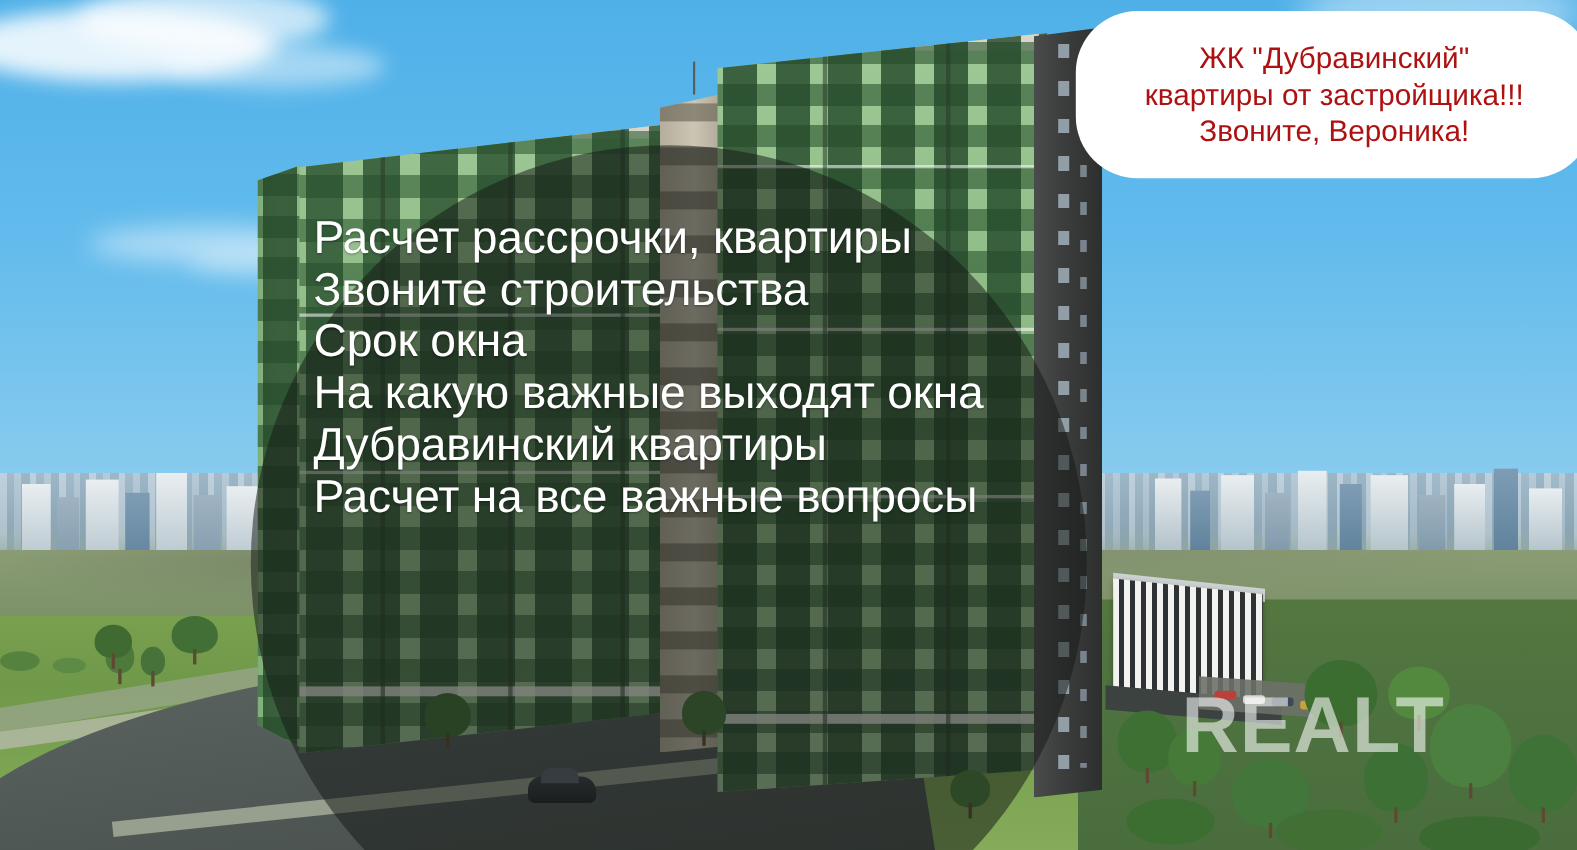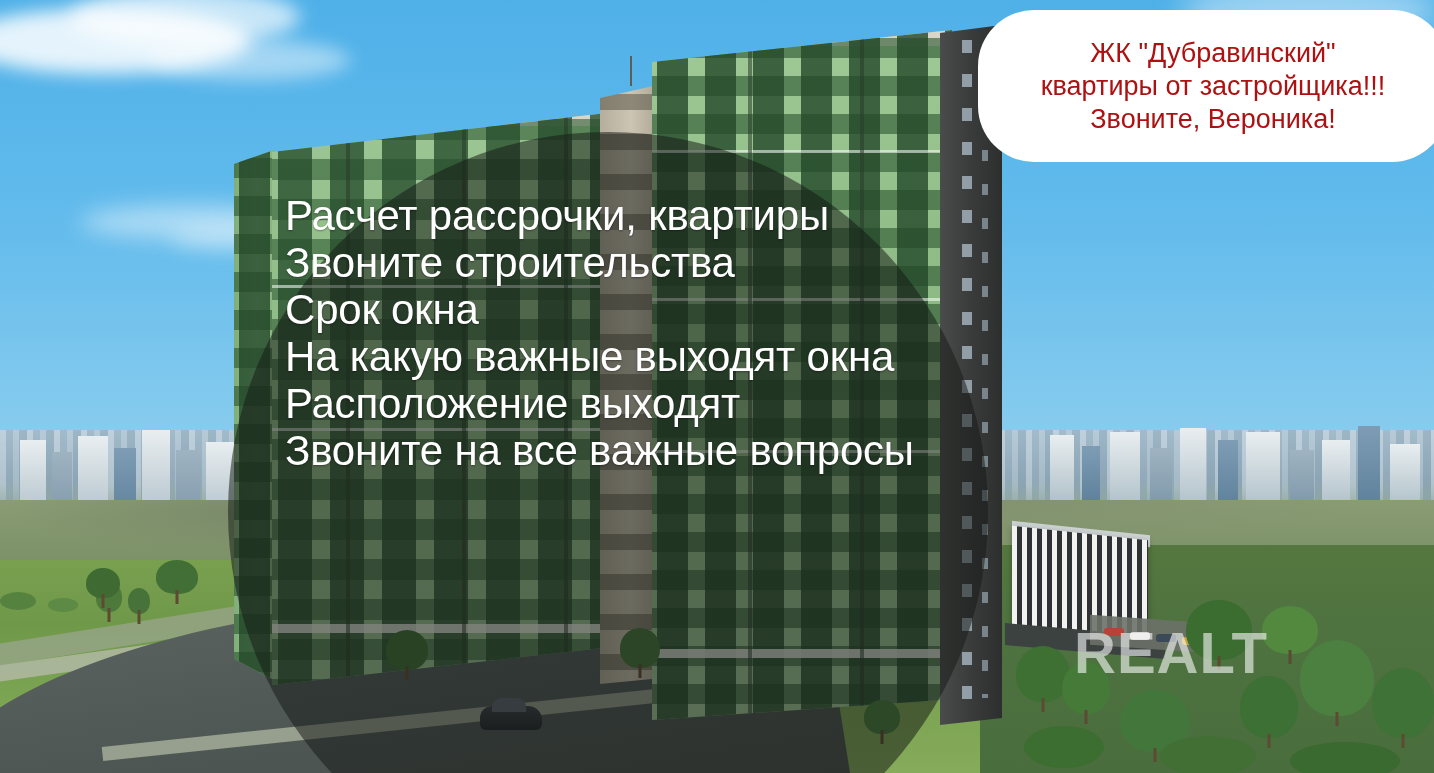--- a/index.html
+++ b/index.html
@@ -261,21 +261,21 @@
     font-weight:400;
     white-space:nowrap;
   }
   .bubble-text .ln { display:block; }
 
   
   .realt {
     position:absolute;
     left:1074px; top:624px;
     font-family:"Liberation Sans", sans-serif;
-    font-size:58px;
+    font-size:72px;
     font-weight:700;
     letter-spacing:1px;
     color:rgba(255,255,255,.58);
     line-height:1;
     pointer-events:none;
     user-select:none;
   }
 </style>
 </head>
 <body>
@@ -394,22 +394,22 @@
   <div class="tree" style="left:386px;  top:630px; width:42px; height:40px; background:#3f7034;"></div>
   <div class="tree" style="left:864px;  top:700px; width:36px; height:34px; background:#487c3b;"></div>
 
   <div class="dark-circle"></div>
 
   <div class="overlay-text">
     <span class="ln">Расчет рассрочки, квартиры</span>
     <span class="ln">Звоните строительства</span>
     <span class="ln">Срок окна</span>
     <span class="ln">На какую важные выходят окна</span>
-    <span class="ln">Расположение выходят</span>
-    <span class="ln">Звоните на все важные вопросы</span>
+    <span class="ln">Дубравинский квартиры</span>
+    <span class="ln">Расчет на все важные вопросы</span>
   </div>
 
   <div class="bubble">
     <div class="bubble-text">
       <span class="ln">ЖК "Дубравинский"</span>
       <span class="ln">квартиры от застройщика!!!</span>
       <span class="ln">Звоните, Вероника!</span>
     </div>
   </div>
 

